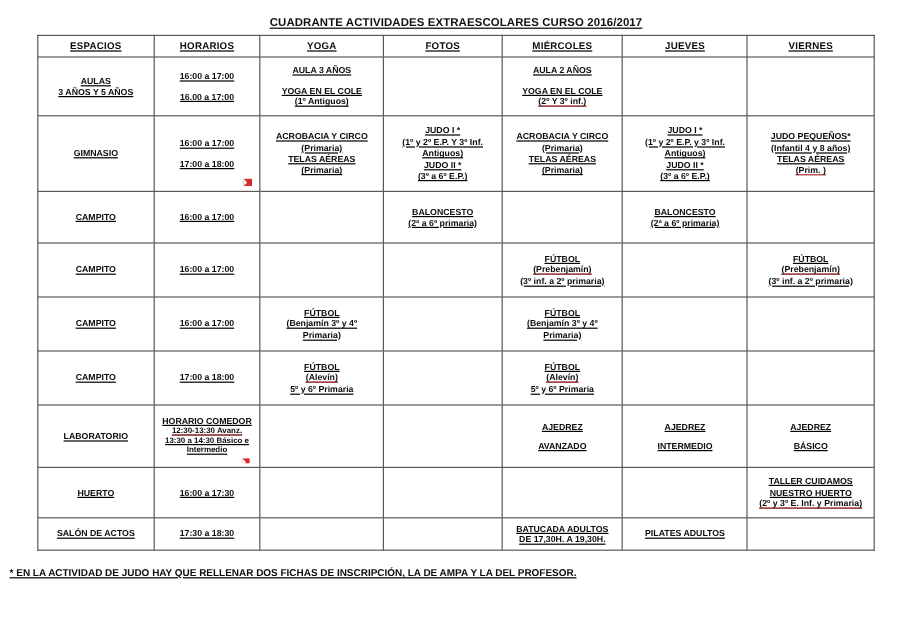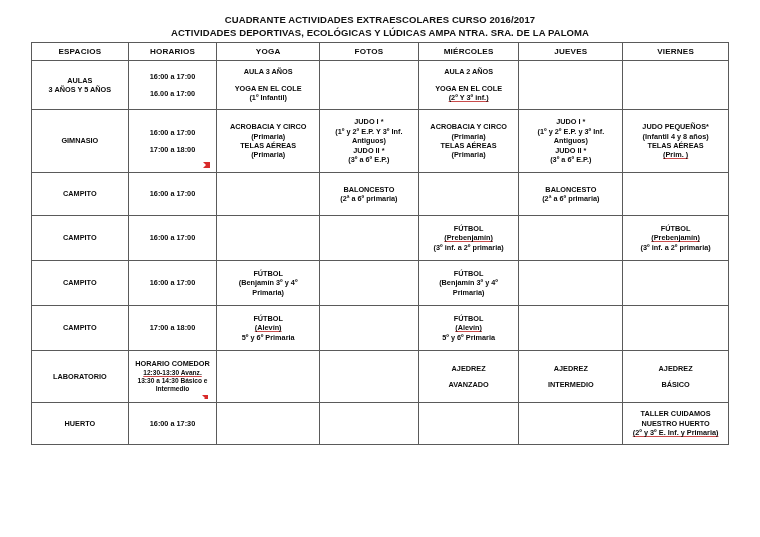--- a/index.html
+++ b/index.html
@@ -4,21 +4,21 @@
 <title>Cuadrante Actividades Extraescolares</title>
 <style>
   html,body{margin:0;padding:0;}
   body{
     width:760px;height:537px;
     background:#ffffff;
     font-family:"Liberation Sans", sans-serif;
     color:#000000;
     overflow:hidden;
   }
-  .page{position:relative;width:760px;height:537px;}
+  .page{position:relative;width:760px;height:537px;text-decoration:underline;}
 
   .titles{
     text-align:center;
     padding-top:13px;
   }
   .title-line{
     font-size:9.5px;
     font-weight:bold;
     letter-spacing:.1px;
     line-height:13px;
@@ -104,21 +104,20 @@
   .note-justify{text-align:justify;text-align-last:left;}
   .lab-small{font-size:6.6px;line-height:8.4px;display:block;}
 </style>
 </head>
 <body>
 
 <div class="page">
 
   <div class="titles">
     <div class="title-line">CUADRANTE ACTIVIDADES EXTRAESCOLARES CURSO 2016/2017</div>
-    <div class="title-line">ACTIVIDADES DEPORTIVAS, ECOLÓGICAS Y LÚDICAS AMPA NTRA. SRA. DE LA PALOMA</div>
   </div>
 
   <table class="cuadrante">
     <colgroup>
       <col class="c-espacios">
         <col class="c-horarios">
         <col class="c-day">
       <col class="c-day-mar">
         <col class="c-day-mie">
         <col class="c-day-jue">
@@ -142,21 +141,21 @@
           <span class="cell-block">AULAS</span>
           <span>3 AÑOS Y 5 AÑOS</span>
         </td>
         <td>
           <span class="cell-block">16:00 a 17:00</span>
           <span class="cell-block">16.00 a 17:00</span>
         </td>
         <td>
           <span class="cell-block">AULA 3 AÑOS</span>
           <span class="cell-block">YOGA EN EL COLE</span>
-          <span class="sub">(1º Infantil)</span>
+          <span class="sub">(1º Antiguos)</span>
         </td>
         <td></td>
         <td>
           <span class="cell-block">AULA 2 AÑOS</span>
           <span class="cell-block">YOGA EN EL COLE</span>
           <span class="sub u">(2º Y 3º inf.)</span>
         </td>
         <td></td>
         <td></td>
       </tr>
@@ -305,20 +304,33 @@
         <td></td>
         <td></td>
         <td></td>
         <td>
           <span class="cell-block">TALLER CUIDAMOS</span>
           <span class="sub">NUESTRO HUERTO</span>
           <span class="sub u">(2º y 3º E. Inf. y Primaria)</span>
         </td>
       </tr>
 
+      <tr class="row-salon">
+        <td>SALÓN DE ACTOS</td>
+        <td>17:30 a 18:30</td>
+        <td></td>
+        <td></td>
+        <td>
+          <span class="cell-block">BATUCADA ADULTOS</span>
+          <span class="sub">DE 17,30H. A 19,30H.</span>
+        </td>
+        <td>PILATES ADULTOS</td>
+        <td></td>
+      </tr>
 
     </tbody>
   </table>
 
   <div class="notes">
+    <span class="note-line">* EN LA ACTIVIDAD DE JUDO HAY QUE RELLENAR DOS FICHAS DE INSCRIPCIÓN, LA DE AMPA Y LA DEL PROFESOR.</span>
   </div>
 
 </div>
 
 </body></html>

